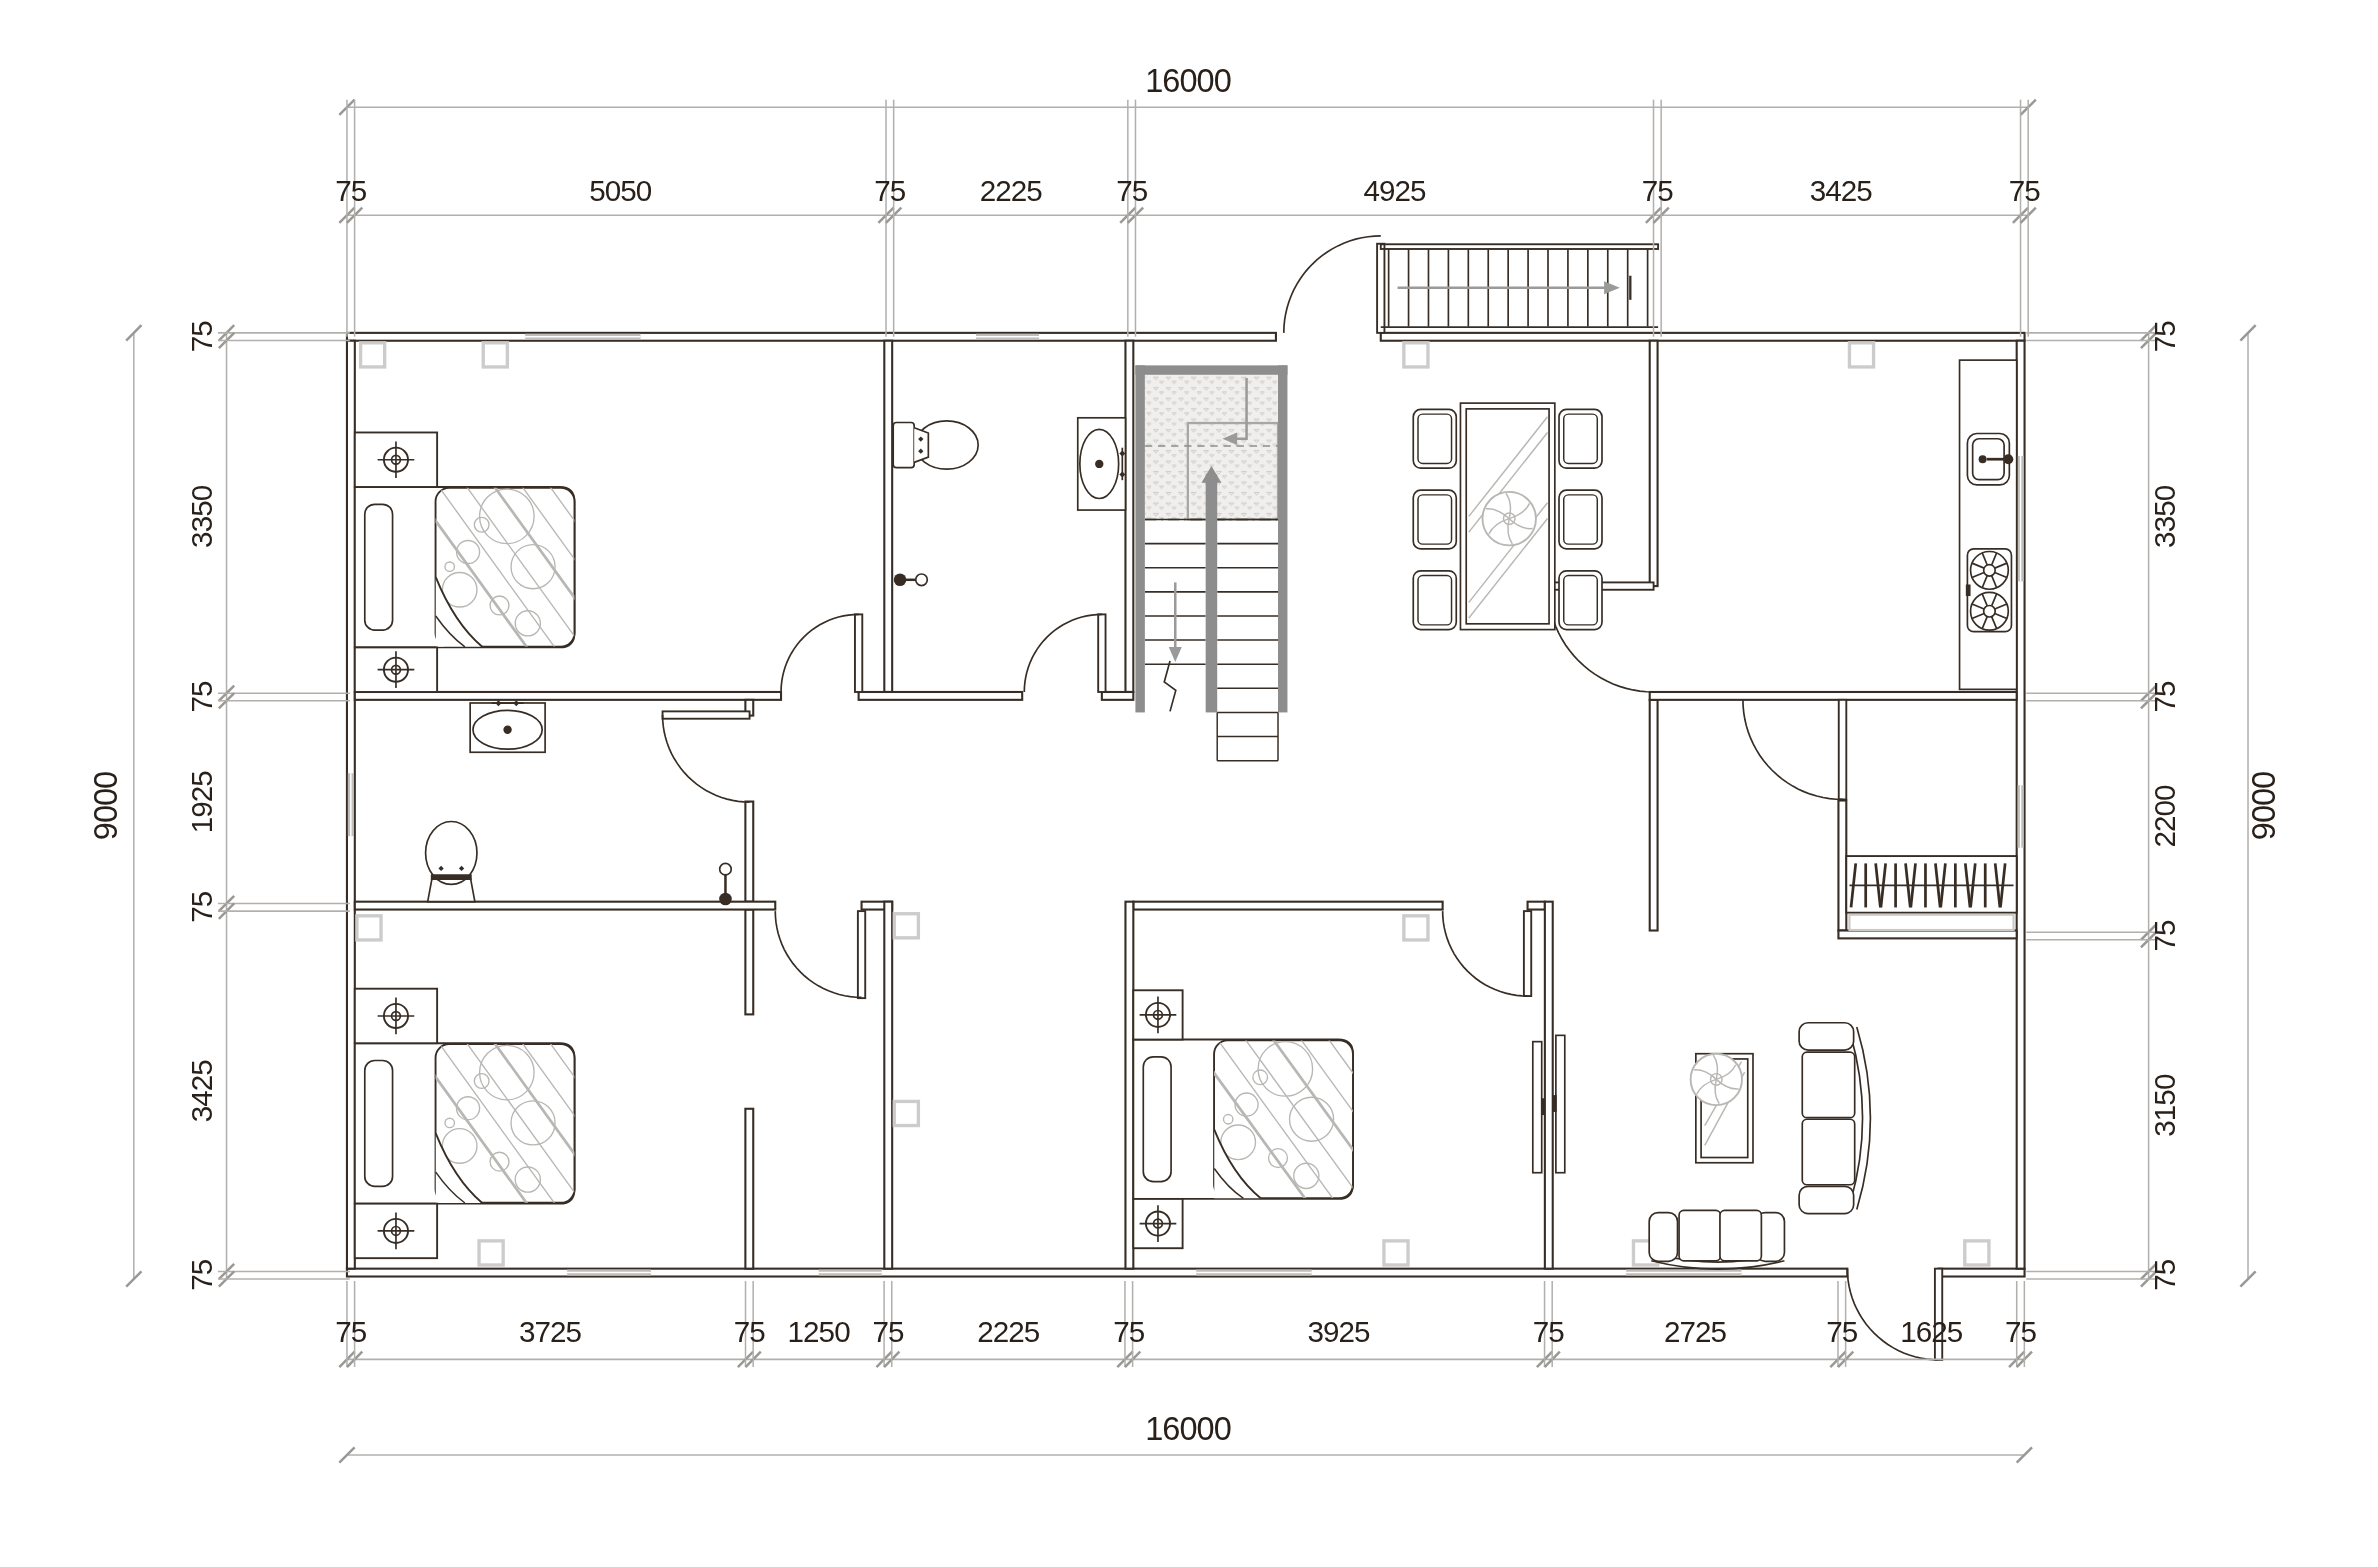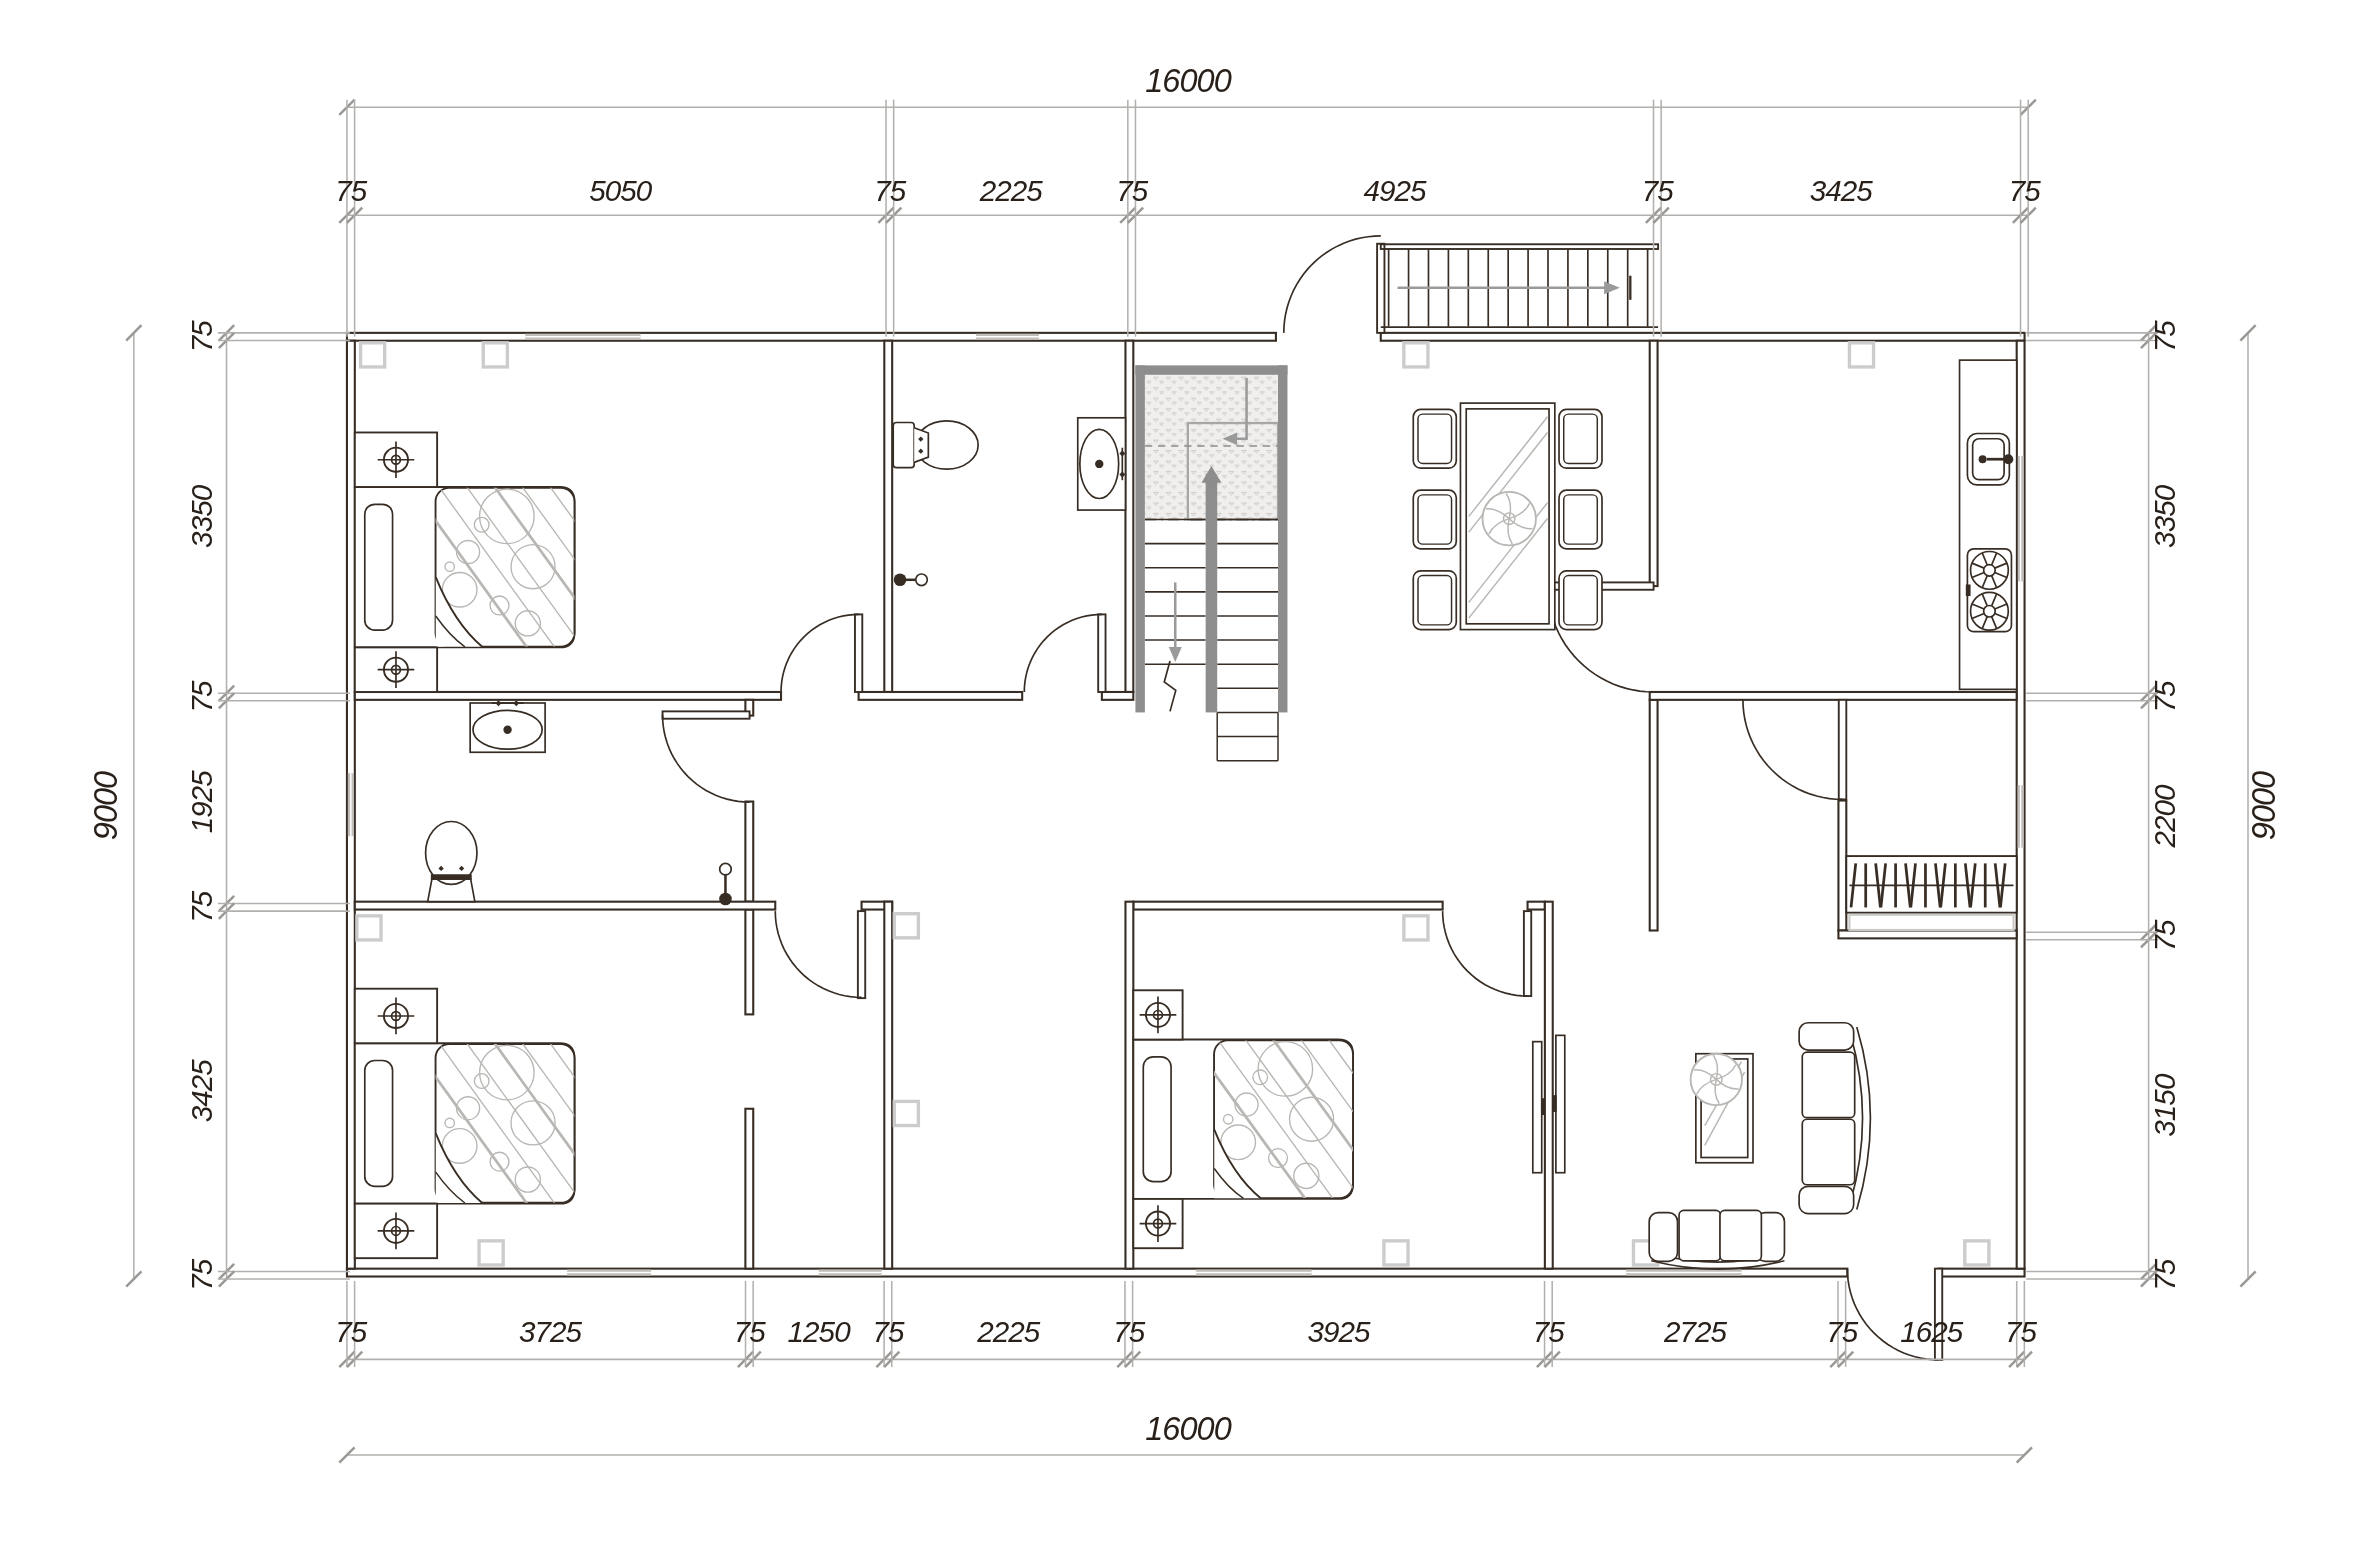--- a/index.html
+++ b/index.html
@@ -1,17 +1,17 @@
 <!DOCTYPE html>
 <html><head>
 <meta charset="utf-8">
 <style>
   html,body{margin:0;padding:0;background:#ffffff;}
   .canvas{position:relative;width:2378px;height:1568px;background:#ffffff;overflow:hidden;
-          font-family:"Liberation Sans",sans-serif;font-style:italic;}
+          font-family:"Liberation Sans",sans-serif;}
   svg text{font-family:"Liberation Sans","DejaVu Sans",sans-serif;fill:#29201a;}
   .seg-label{font-size:31px;letter-spacing:-1px;}
   .tot-label{font-size:34px;letter-spacing:-1px;}
 </style>
 </head>
 <body>
 
 <div class="canvas">
 <svg width="2378" height="1568" viewBox="0 0 2488 1640">
   <defs>

